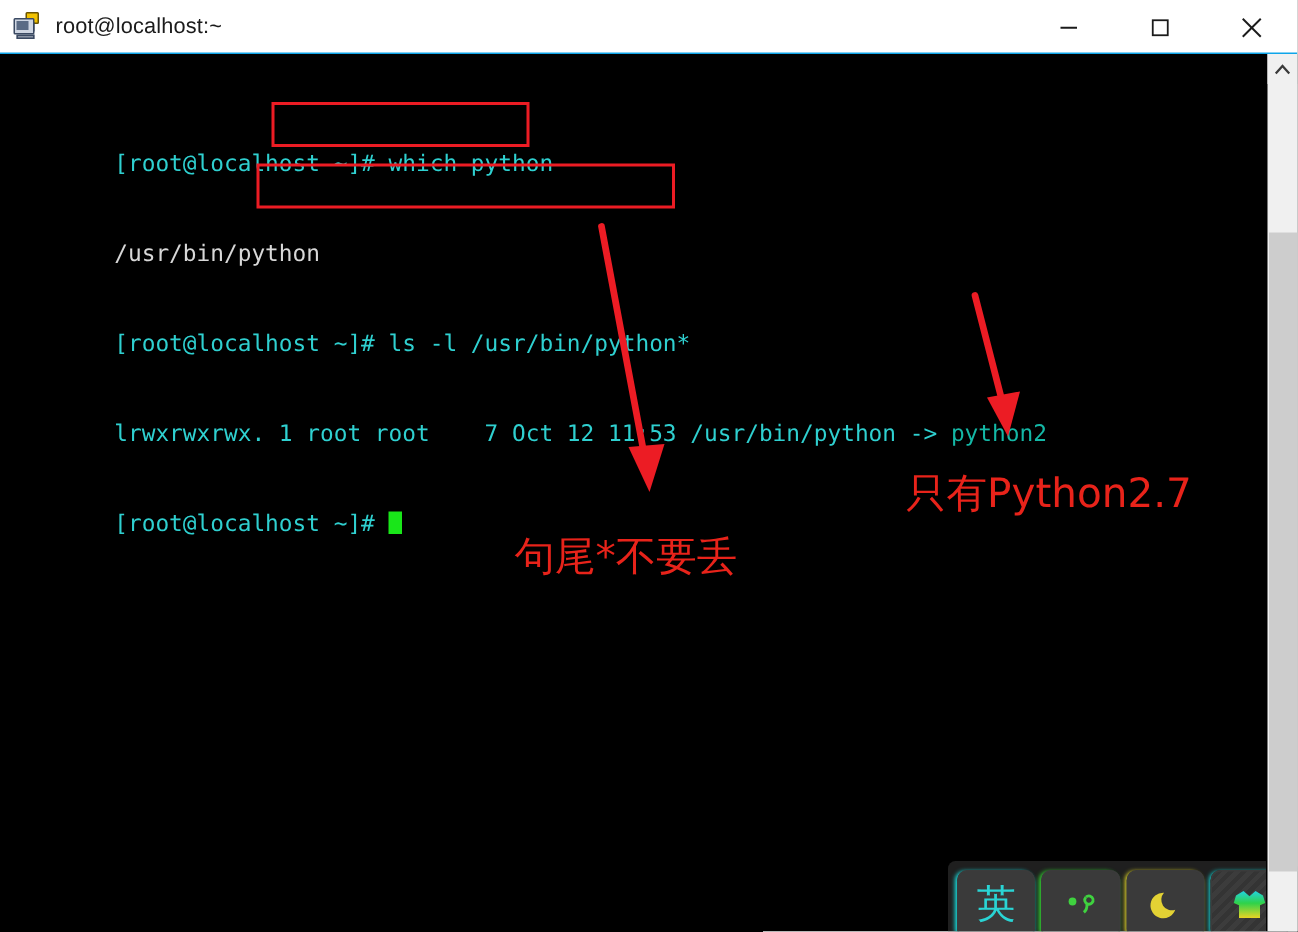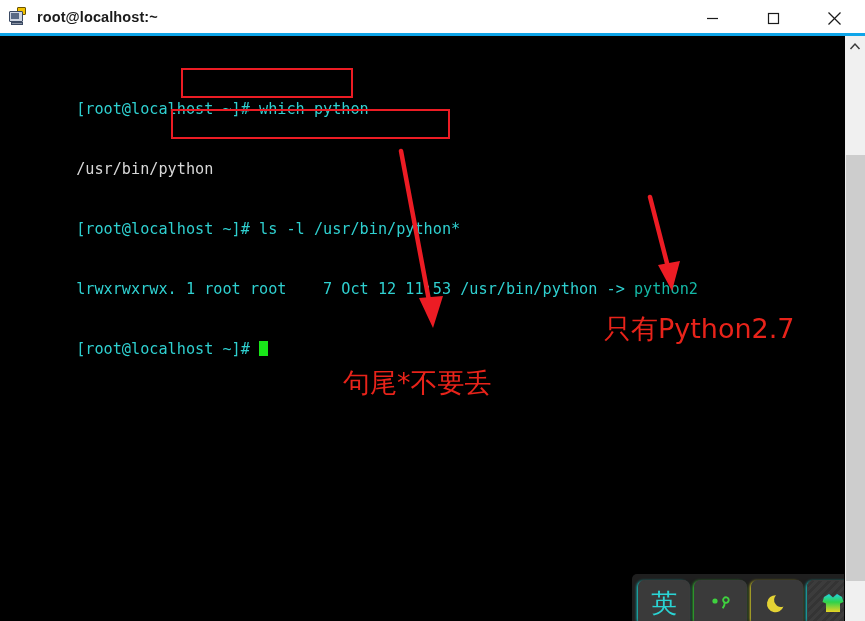--- a/index.html
+++ b/index.html
@@ -20,25 +20,24 @@
     background: #ffffff;
     overflow: hidden;
   }
 
   
   .titlebar {
     position: absolute;
     left: 0; top: 0;
     width: 865px; height: 36px;
     background: #ffffff;
-    border-bottom: 3px solid #0ea5e9;
+    border-bottom: 1px solid #0ea5e9;
     display: flex;
     align-items: center;
     box-sizing: border-box;
-    font-weight: bold;
   }
   .title-icon {
     width: 22px; height: 22px;
     margin-left: 8px; margin-right: 7px;
     position: relative;
     flex: 0 0 auto;
   }
   .ti-monitor {
     position: absolute;
     left: 1px; top: 5px;
@@ -145,21 +144,21 @@
   #arrow-right { left: 630px; top: 155px; width: 70px; height: 110px; }
 
   .ann-label {
     position: absolute;
     color: #e8231a;
     font-family: "DejaVu Sans", "Liberation Sans", sans-serif;
     font-size: 27px;
     white-space: nowrap;
     letter-spacing: 0px;
   }
-  #label-tail { left: 343px; top: 317px; margin-top: 12px; }
+  #label-tail { left: 343px; top: 317px; }
   #label-only { left: 604px; top: 275px; }
 
   
   .scrollbar {
     position: absolute;
     right: 0; top: 36px;
     width: 21px; height: 585px;
     background: #f0f0f0;
     border-left: 1px solid #000;
     box-sizing: border-box;

